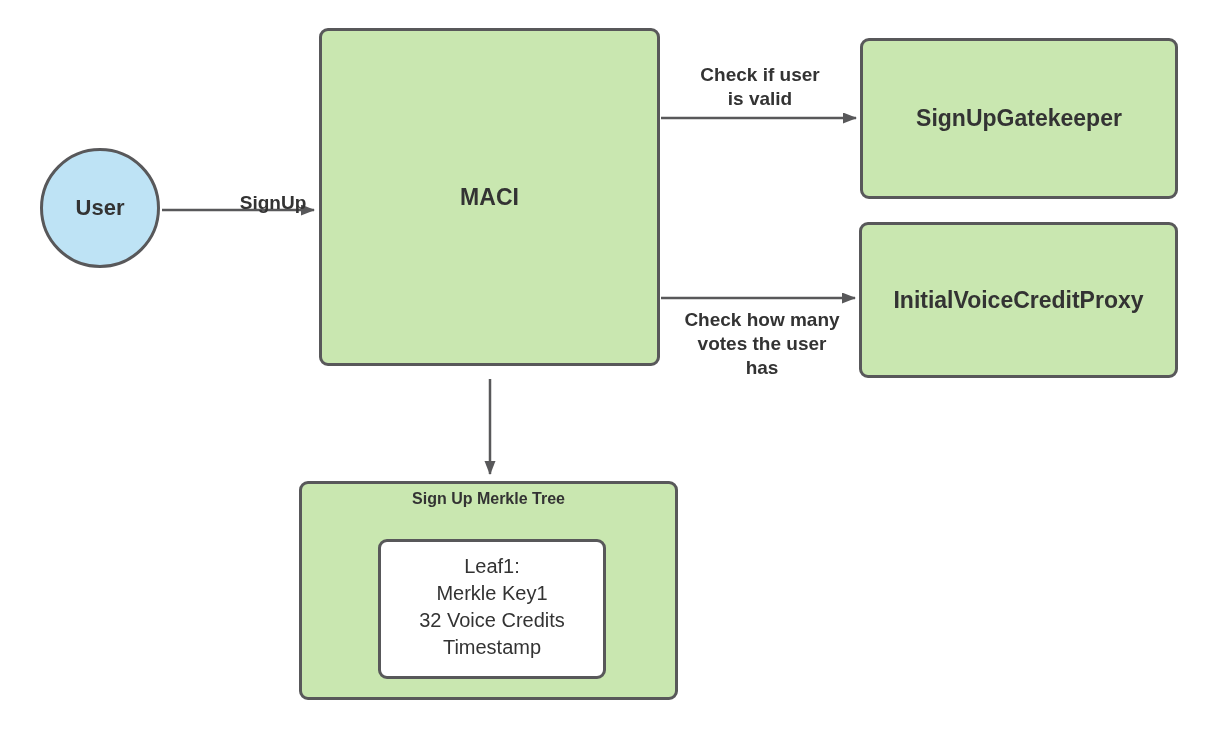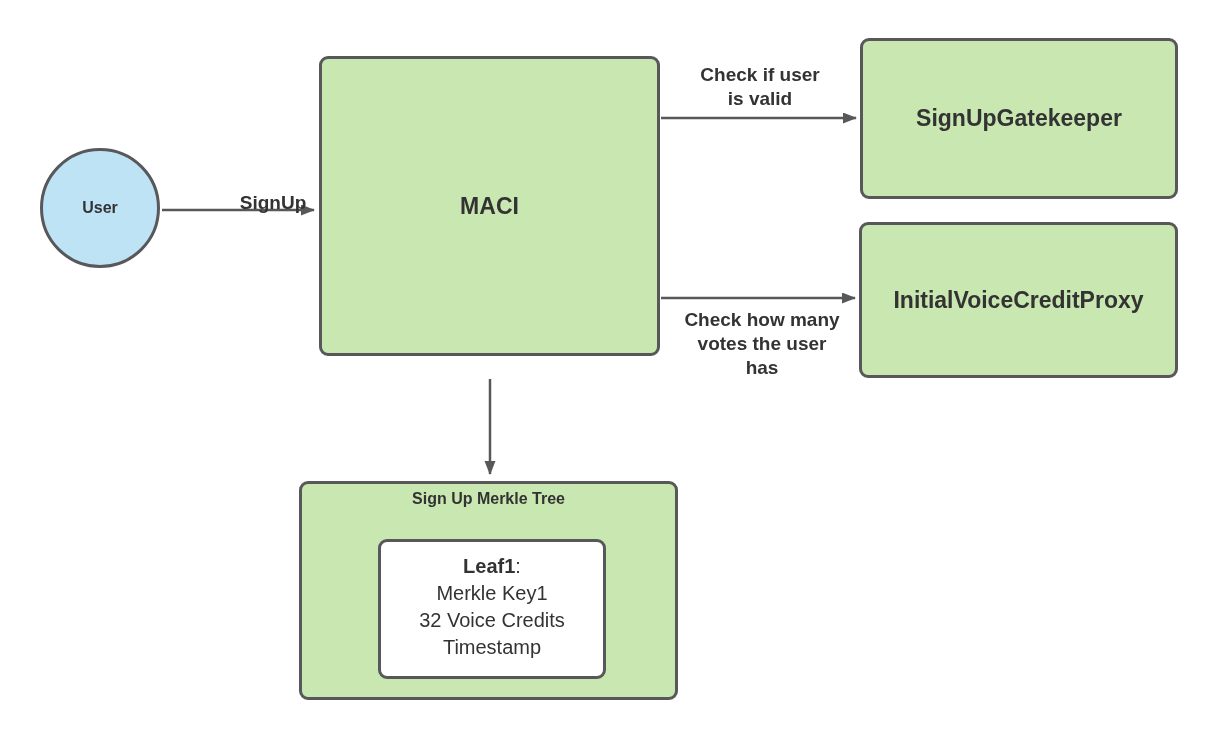--- a/index.html
+++ b/index.html
@@ -40,26 +40,26 @@
     background: var(--green-fill);
     color: var(--text);
     font-weight: bold;
   }
 
   .node.circle {
     left: 40px; top: 148px;
     width: 120px; height: 120px;
     border-radius: 50%;
     background: var(--blue-fill);
-    font-size: 16px;
+    font-size: 22px;
   }
 
   .node.box { border-radius: 9px; font-size: 23px; }
 
-  .node.maci  { left: 319px; top: 56px;  width: 341px; height: 300px; }
+  .node.maci  { left: 319px; top: 28px;  width: 341px; height: 338px; }
   .node.gatekeeper { left: 860px; top: 38px;  width: 318px; height: 161px; }
   .node.proxy { left: 859px; top: 222px; width: 319px; height: 156px; }
 
   .node.merkle {
     left: 299px; top: 481px;
     width: 379px; height: 219px;
     display: block;
     font-weight: normal;
   }
   .merkle-title {
@@ -74,21 +74,21 @@
     width: 228px; height: 140px;
     background: var(--leaf-fill);
     border: 3px solid var(--border);
     border-radius: 9px;
     text-align: center;
     font-size: 20px;
     line-height: 27px;
     padding-top: 11px;
     font-weight: normal;
   }
-  .leaf .bold { font-weight: bold; }
+  .leaf .bold { font-weight: normal; }
 
   .edge-label {
     position: absolute;
     transform: translate(-50%, -50%);
     text-align: center;
     font-weight: bold;
     font-size: 19px;
     line-height: 24px;
     white-space: pre-line;
     color: var(--text);

